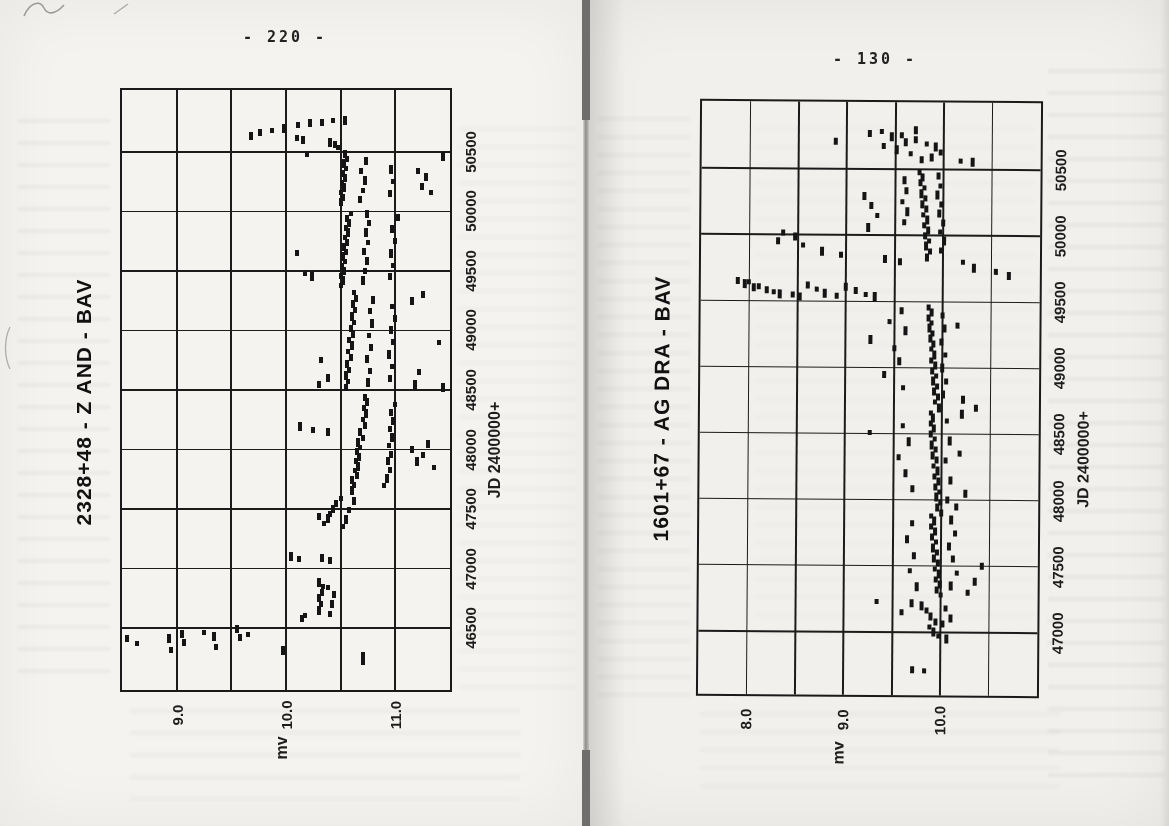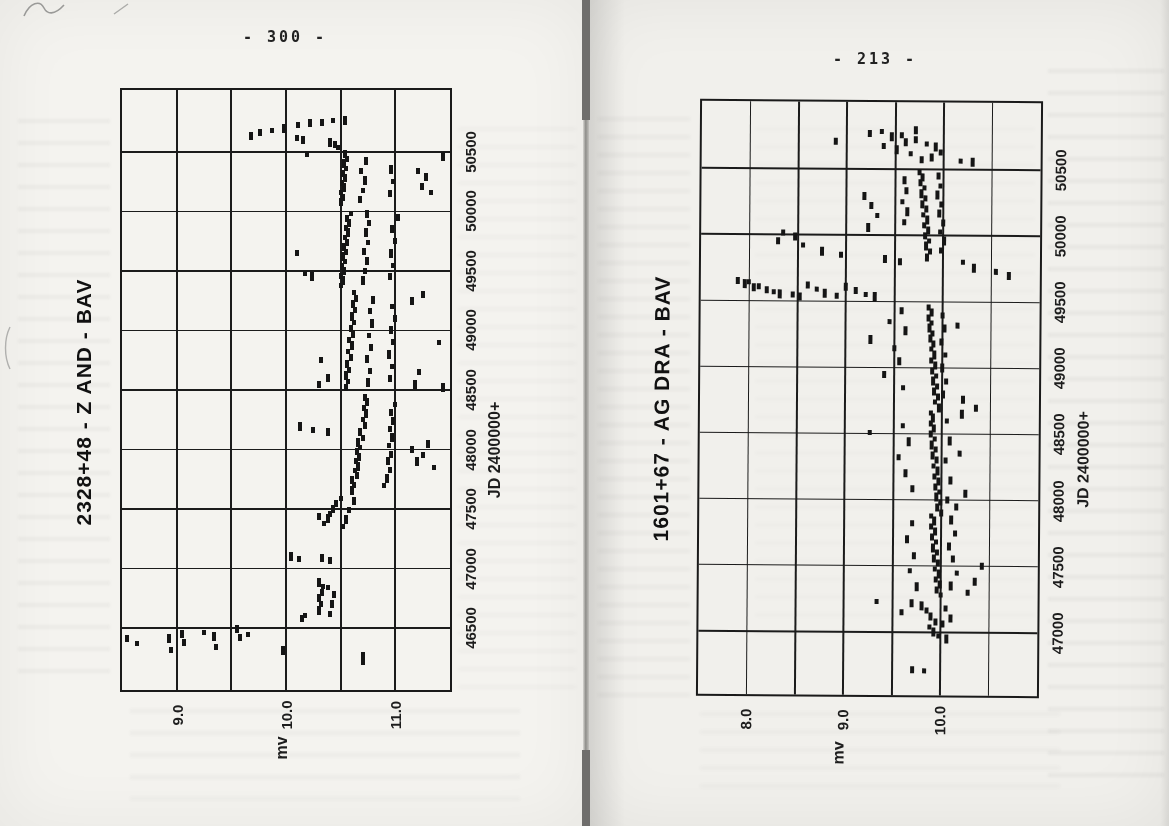--- a/index.html
+++ b/index.html
@@ -48,22 +48,22 @@
   <div class="bleed" style="left:1048px;top:60px;width:116px;height:720px;opacity:.55;"></div>
   <div class="bleed b" style="left:700px;top:705px;width:360px;height:95px;opacity:.4;"></div>
   <div class="bleed b" style="left:755px;top:120px;width:280px;height:520px;opacity:.22;"></div>
 
   <div class="spine"></div>
   <div class="spine-shadow"></div>
   <div class="spine-cap" style="top:0;height:120px;"></div>
   <div class="spine-cap" style="top:750px;height:76px;"></div>
   <div class="edge-shade"></div>
 
-  <div class="pageno" style="left:160px;top:28px;width:250px;">- 300 -</div>
-  <div class="pageno" style="left:760px;top:50px;width:230px;">- 213 -</div>
+  <div class="pageno" style="left:160px;top:28px;width:250px;">- 220 -</div>
+  <div class="pageno" style="left:760px;top:50px;width:230px;">- 130 -</div>
 
   <div class="chart" id="chart0" style="left:120px;top:88px;width:332px;height:604px;">
       <div class="gl-h" style="top: 537.195px; width: 328px;"></div>
       <div class="gl-h" style="top: 477.671px; width: 328px;"></div>
       <div class="gl-h" style="top: 418.148px; width: 328px;"></div>
       <div class="gl-h" style="top: 358.624px; width: 328px;"></div>
       <div class="gl-h" style="top: 299.1px; width: 328px;"></div>
       <div class="gl-h" style="top: 239.576px; width: 328px;"></div>
       <div class="gl-h" style="top: 180.052px; width: 328px;"></div>
       <div class="gl-h" style="top: 120.529px; width: 328px;"></div>

